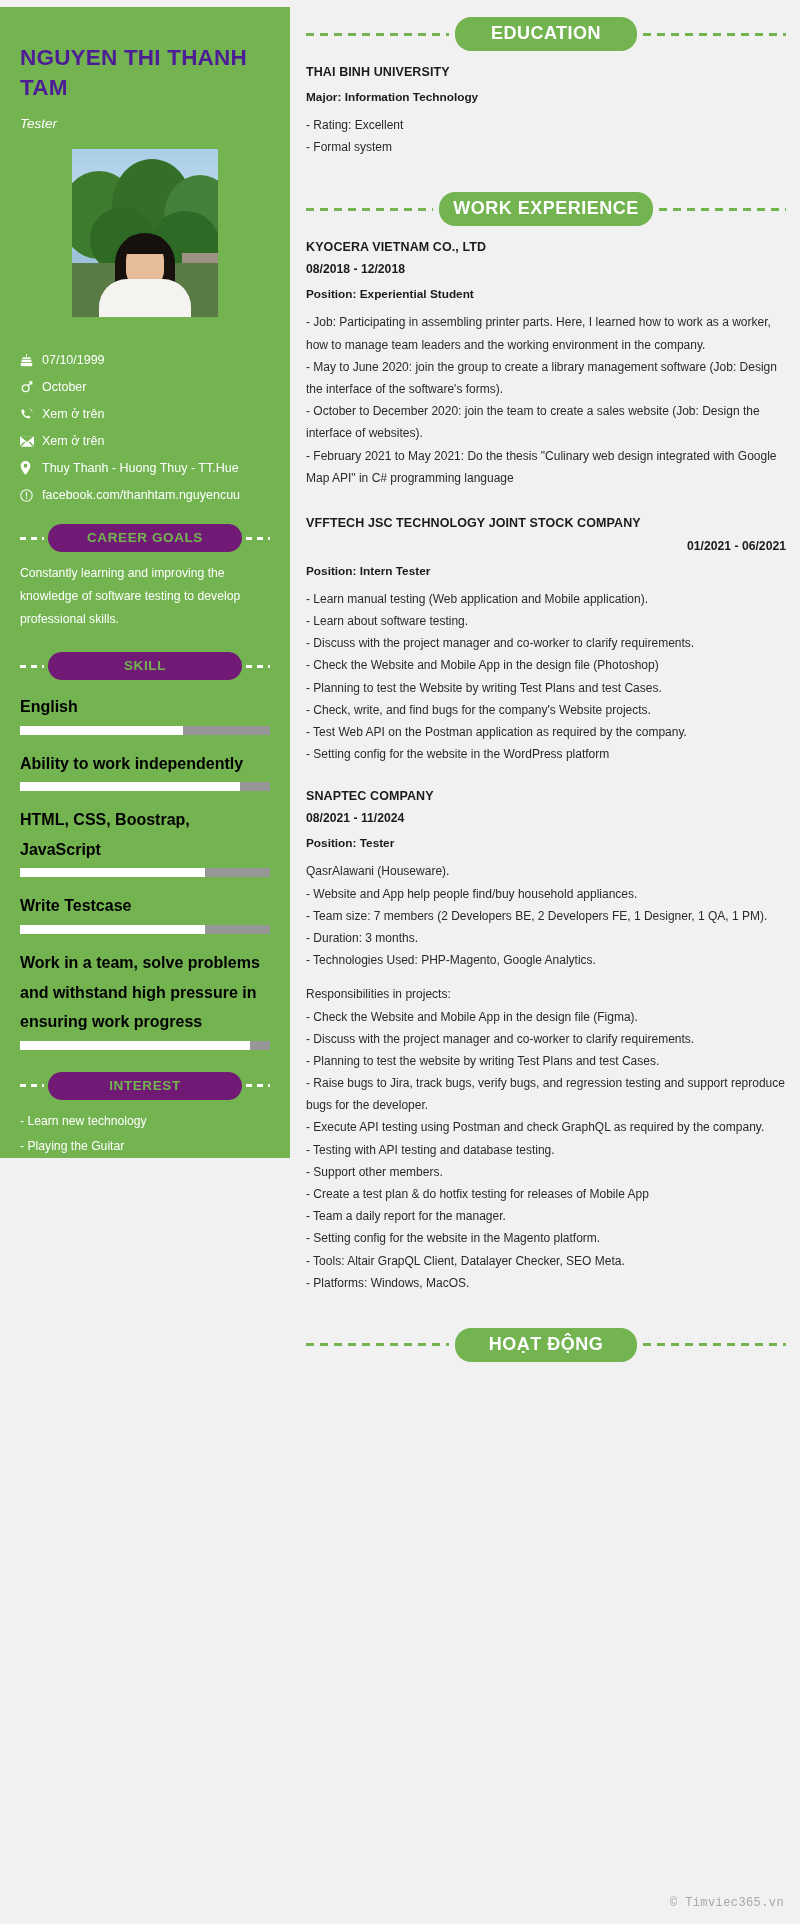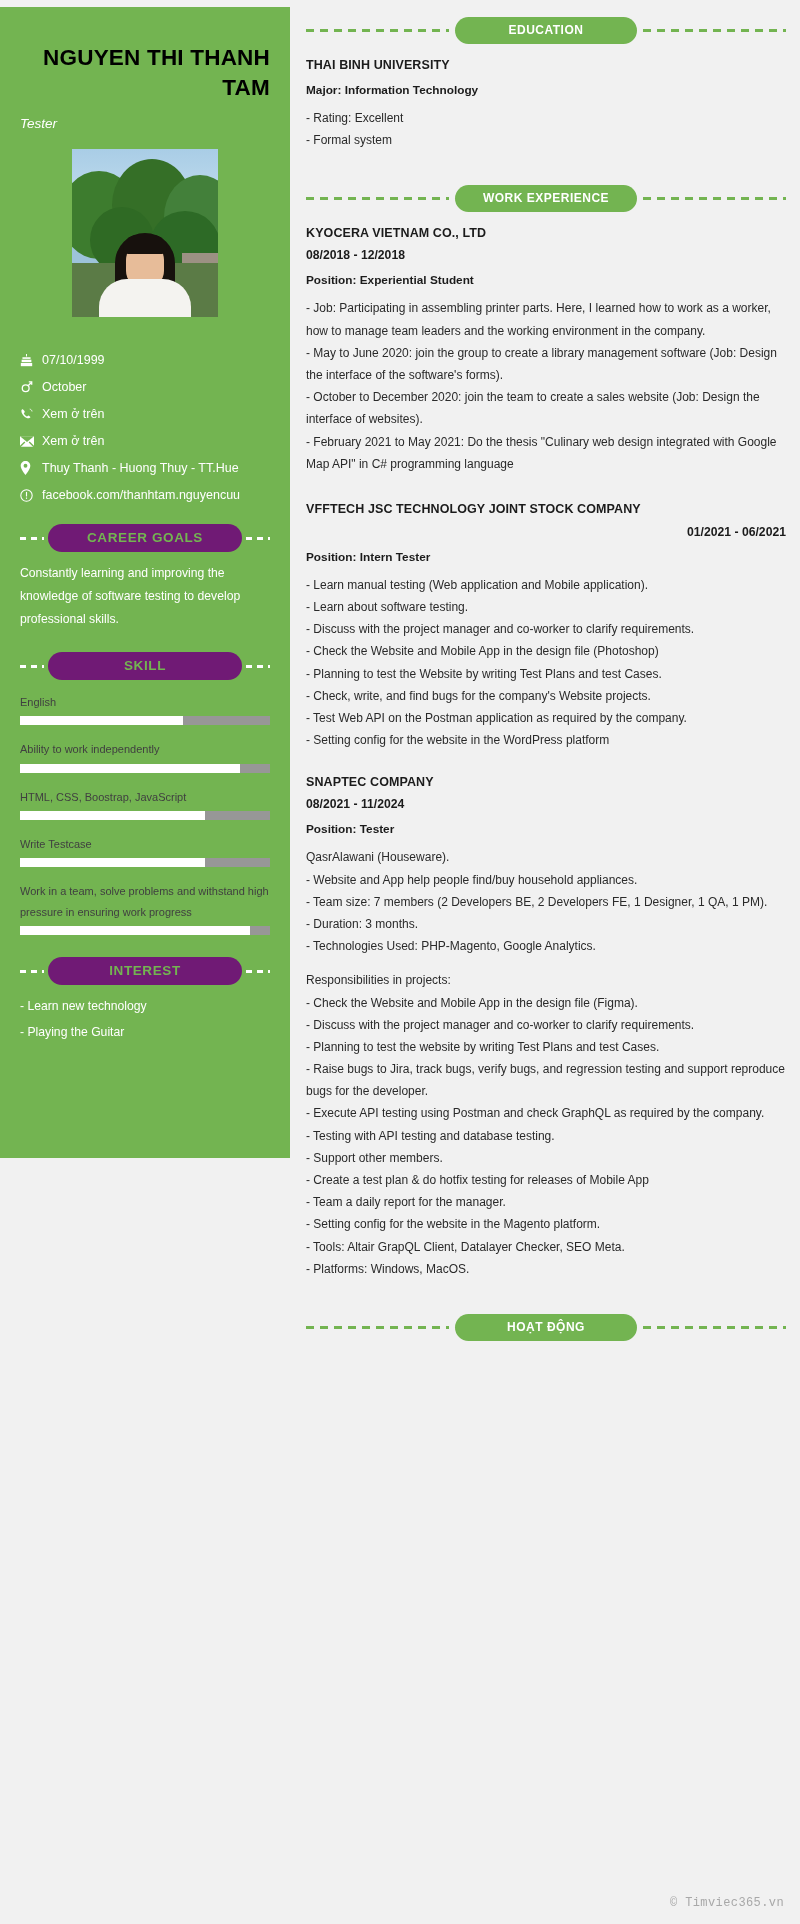--- a/index.html
+++ b/index.html
@@ -21,24 +21,24 @@
     position: absolute;
     left: 0;
     top: 7px;
     width: 290px;
     height: 1151px;
     background: #73b451;
     padding: 0 20px;
   }
   .cv-name {
     margin-top: 36px;
-    color: #000000;
+    color: #4c1d95;
     font-size: 22.5px;
     font-weight: bold;
-    text-align: right;
+    text-align: left;
     line-height: 1.32;
     letter-spacing: .2px;
   }
   .cv-role {
     margin-top: 14px;
     color: #ffffff;
     font-size: 13.5px;
     font-style: italic;
     text-align: left;
   }
@@ -152,24 +152,25 @@
   .goal-text {
     color: #ffffff;
     font-size: 12.2px;
     line-height: 1.85;
     margin-top: 6px;
   }
 
   .skill-block { margin-top: 12px; }
   .skill-item { margin-bottom: 14px; }
   .skill-label {
-    color: #404040;
-    font-size: 11px;
+    color: #000000;
+    font-size: 16px;
     line-height: 1.85;
     margin-bottom: 4px;
+    font-weight: bold;
   }
   .bar-track {
     height: 9px;
     background: #979797;
     width: 100%;
   }
   .bar-fill {
     height: 9px;
     background: #ffffff;
   }
@@ -201,21 +202,21 @@
     height: 3px;
     background: repeating-linear-gradient(to right, #73b451 0 8px, transparent 8px 14px);
   }
   .sec-pill {
     flex: 0 0 auto;
     min-width: 182px;
     background: #73b451;
     color: #ffffff;
     border-radius: 16px;
     text-align: center;
-    font-size: 12px;
+    font-size: 18px;
     font-weight: bold;
     letter-spacing: .5px;
     padding: 6px 14px 7px;
     margin: 0 6px;
   }
 
   .entry { margin-bottom: 4px; }
   .entry-head {
     display: flex;
     justify-content: space-between;

